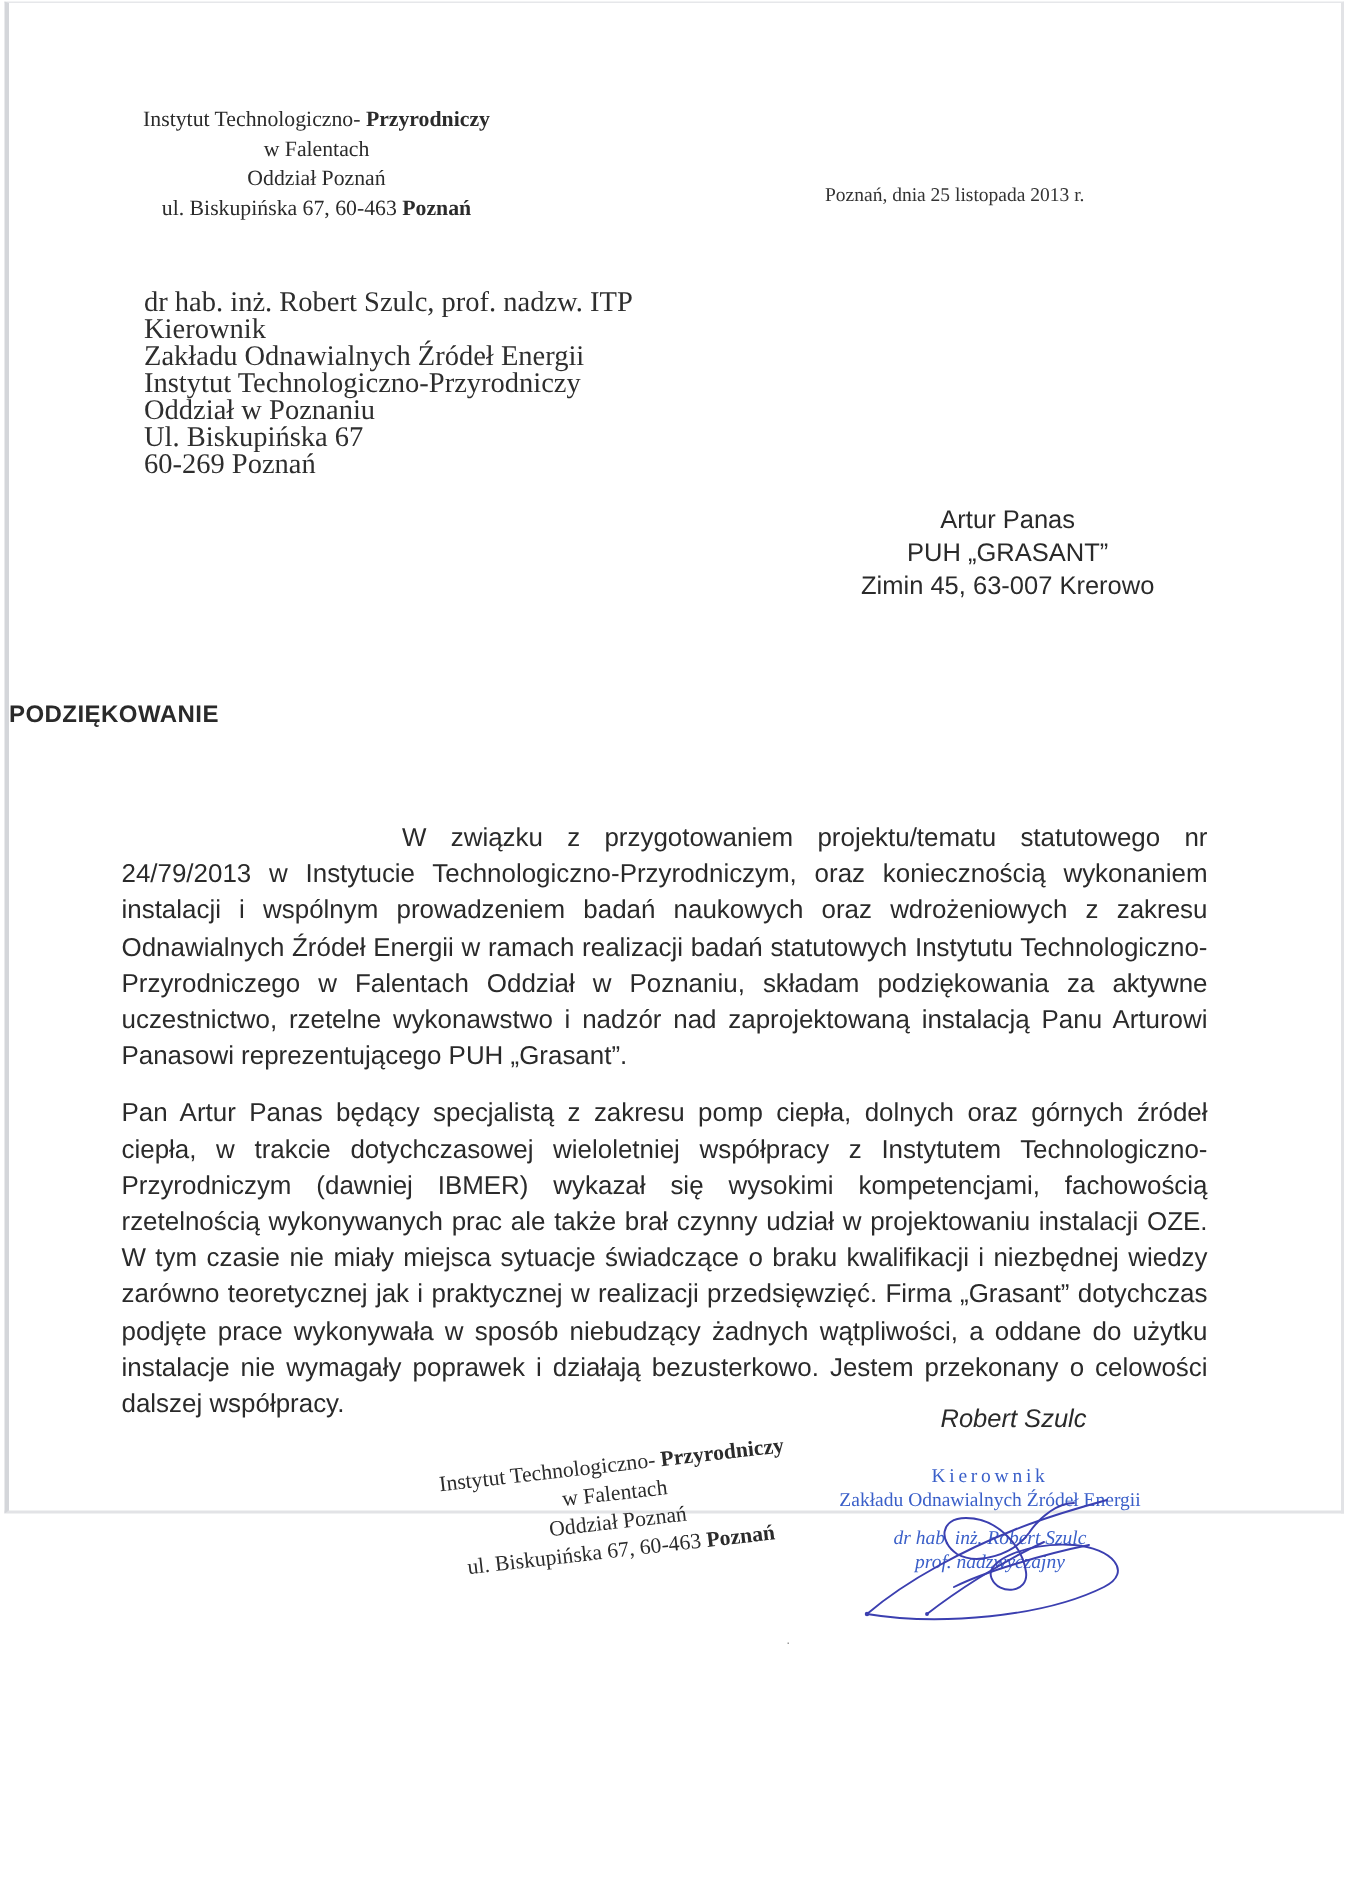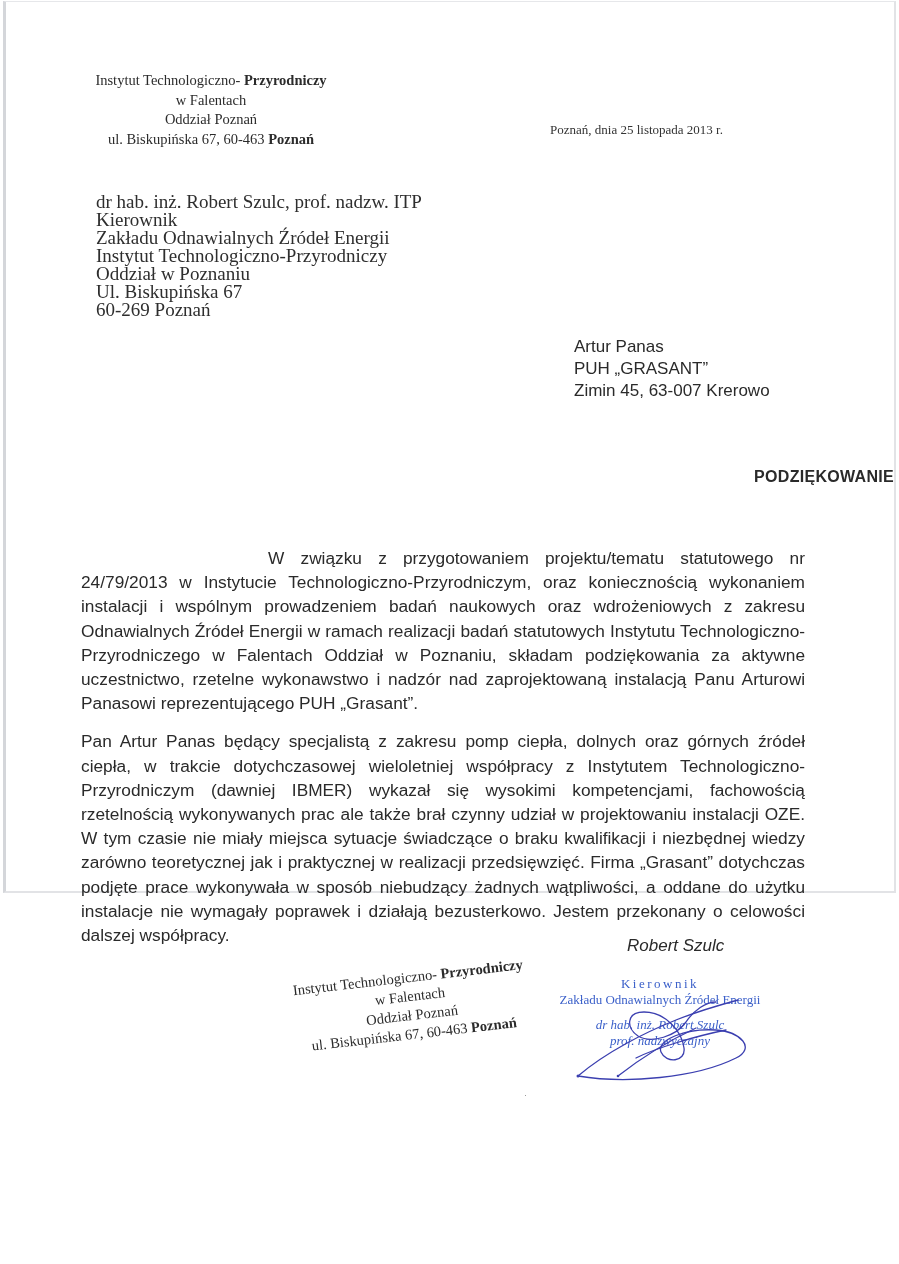--- a/index.html
+++ b/index.html
@@ -1,18 +1,18 @@
 <!DOCTYPE html>
 <html><head>
 <meta charset="utf-8">
 <style>
   html, body { margin: 0; padding: 0; background: #ffffff; }
   body { width: 899px; height: 1264px; position: relative; overflow: hidden; }
   .page {
-    position: absolute; left: 3px; top: 1px; width: 893px; height: 892px;
+    position: absolute; left: 3px; top: 1px; width: 893px; height: 1008px;
     background: #ffffff;
     border-left: 3px solid #d4d6da;
     border-top: 1px solid #e6e7ea;
     border-right: 2px solid #e2e3e6;
     border-bottom: 2px solid #e2e3e6;
     box-sizing: border-box;
   }
   .serif { font-family: "Liberation Serif", "DejaVu Serif", serif; }
   .sans { font-family: "Liberation Sans", "DejaVu Sans", sans-serif; }
 
@@ -31,25 +31,25 @@
   .sender {
     position: absolute; left: 90px; top: 191px;
     font-size: 19px; line-height: 18px; color: #2e2e2e;
   }
   .sender div { white-space: nowrap; }
 
   .recipient {
     position: absolute; left: 568px; top: 334px;
     font-size: 17px; line-height: 22px; color: #2a2a2a;
   }
-  .recipient div { white-space: nowrap; }
+  .recipient div { white-space: nowrap; text-align: center; }
 
   .title {
     position: absolute; left: 0; right: 0; top: 466px;
-    text-align: right; font-weight: bold; font-size: 16px; color: #2a2a2a;
+    text-align: left; font-weight: bold; font-size: 16px; color: #2a2a2a;
     letter-spacing: 0.3px;
   }
 
   .body {
     position: absolute; left: 61px; top: 530px; width: 752px;
     font-size: 17.3px; line-height: 24.2px; color: #2a2a2a;
     text-align: justify;
   }
   .body p { margin: 14px; }
   .body .p1 { text-indent: 187px; }

